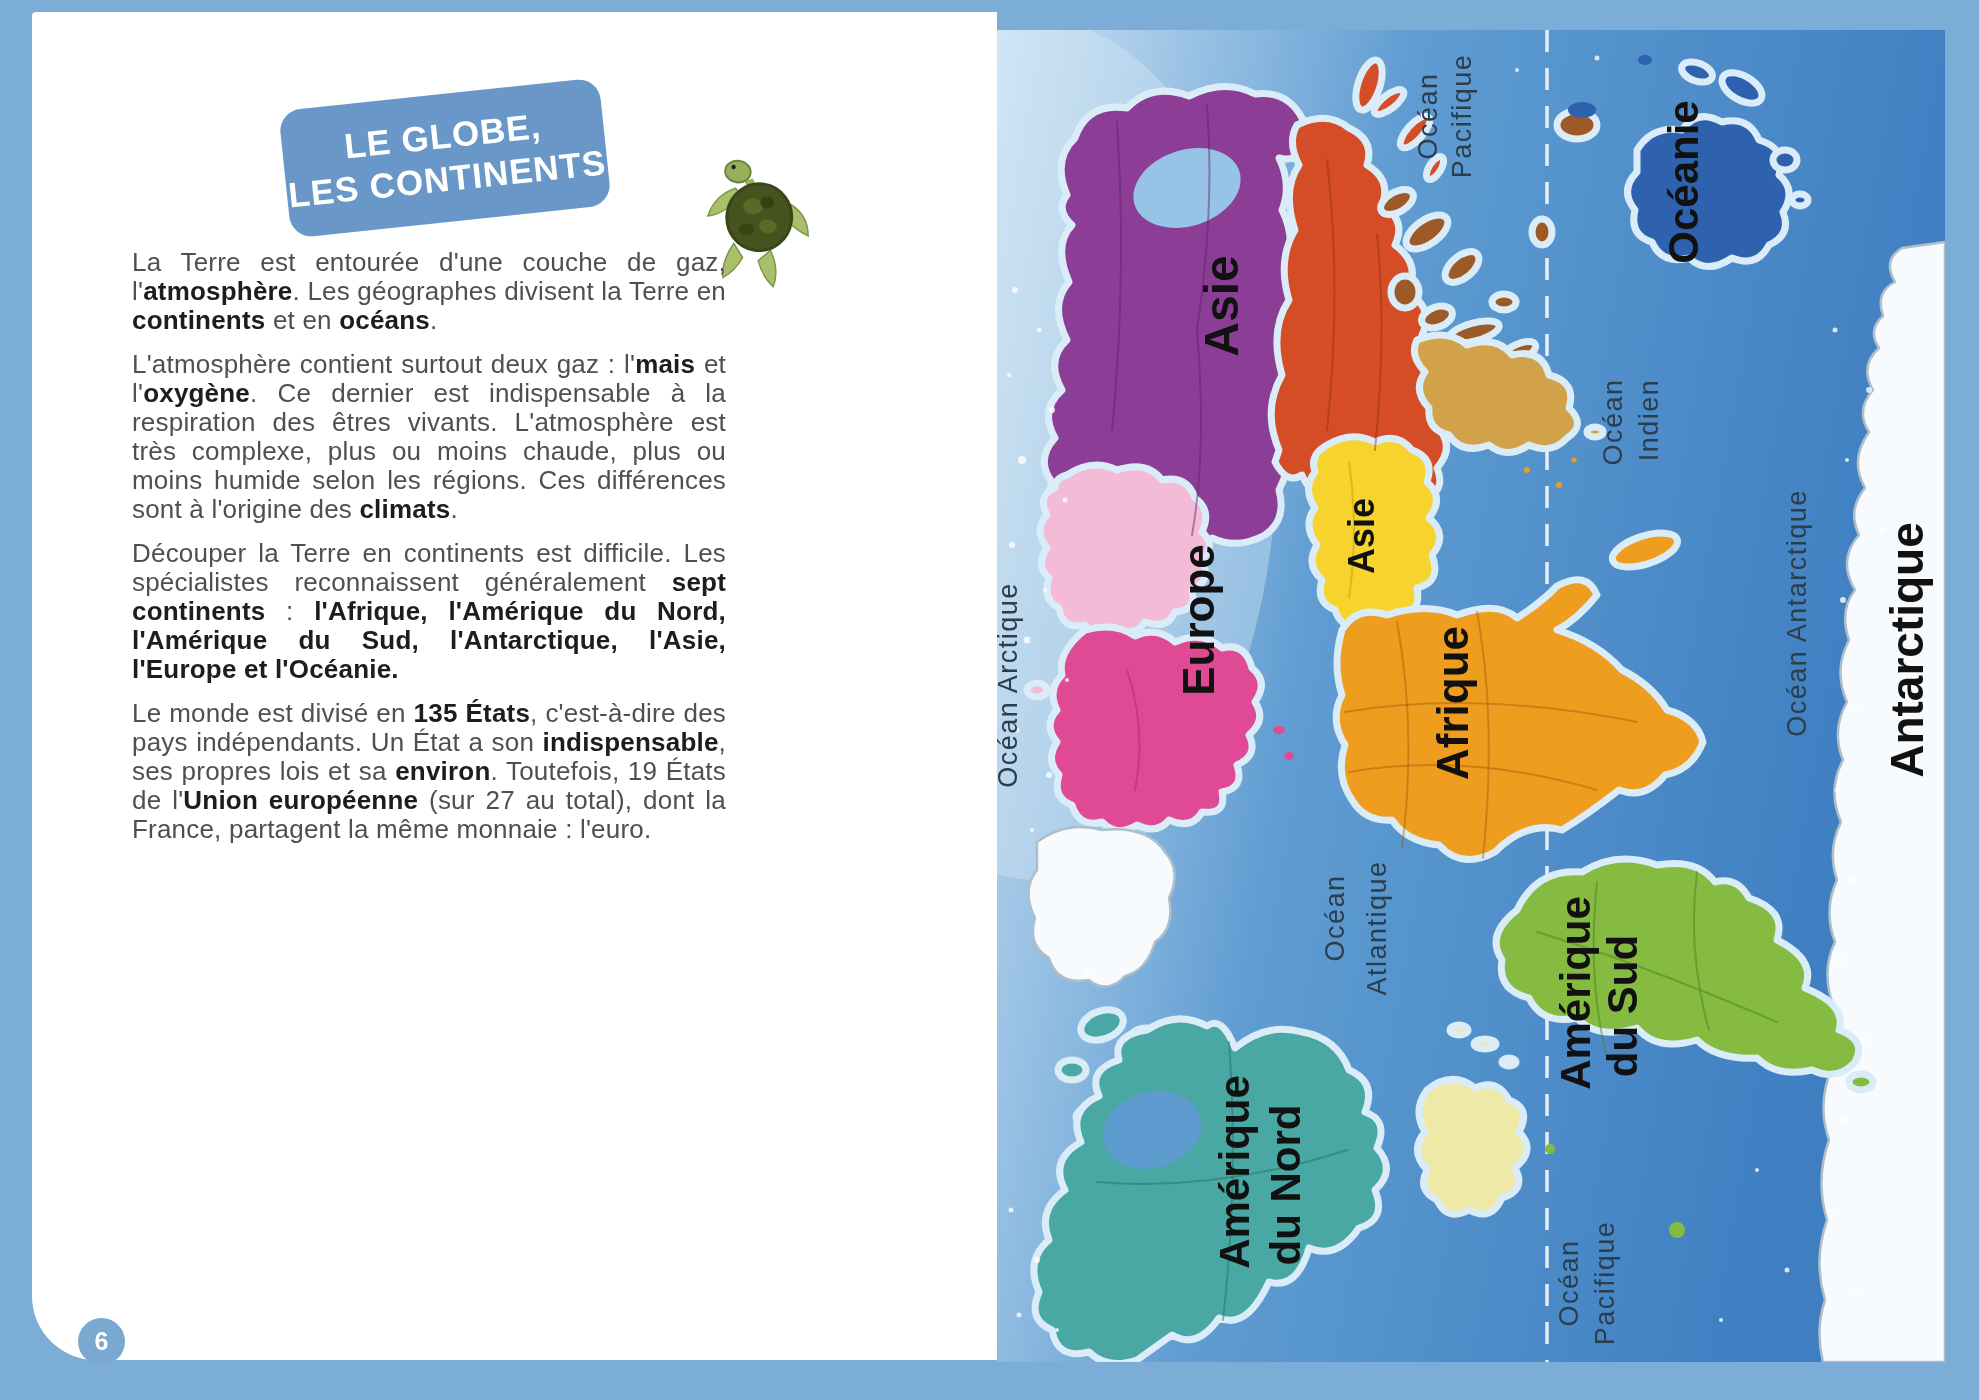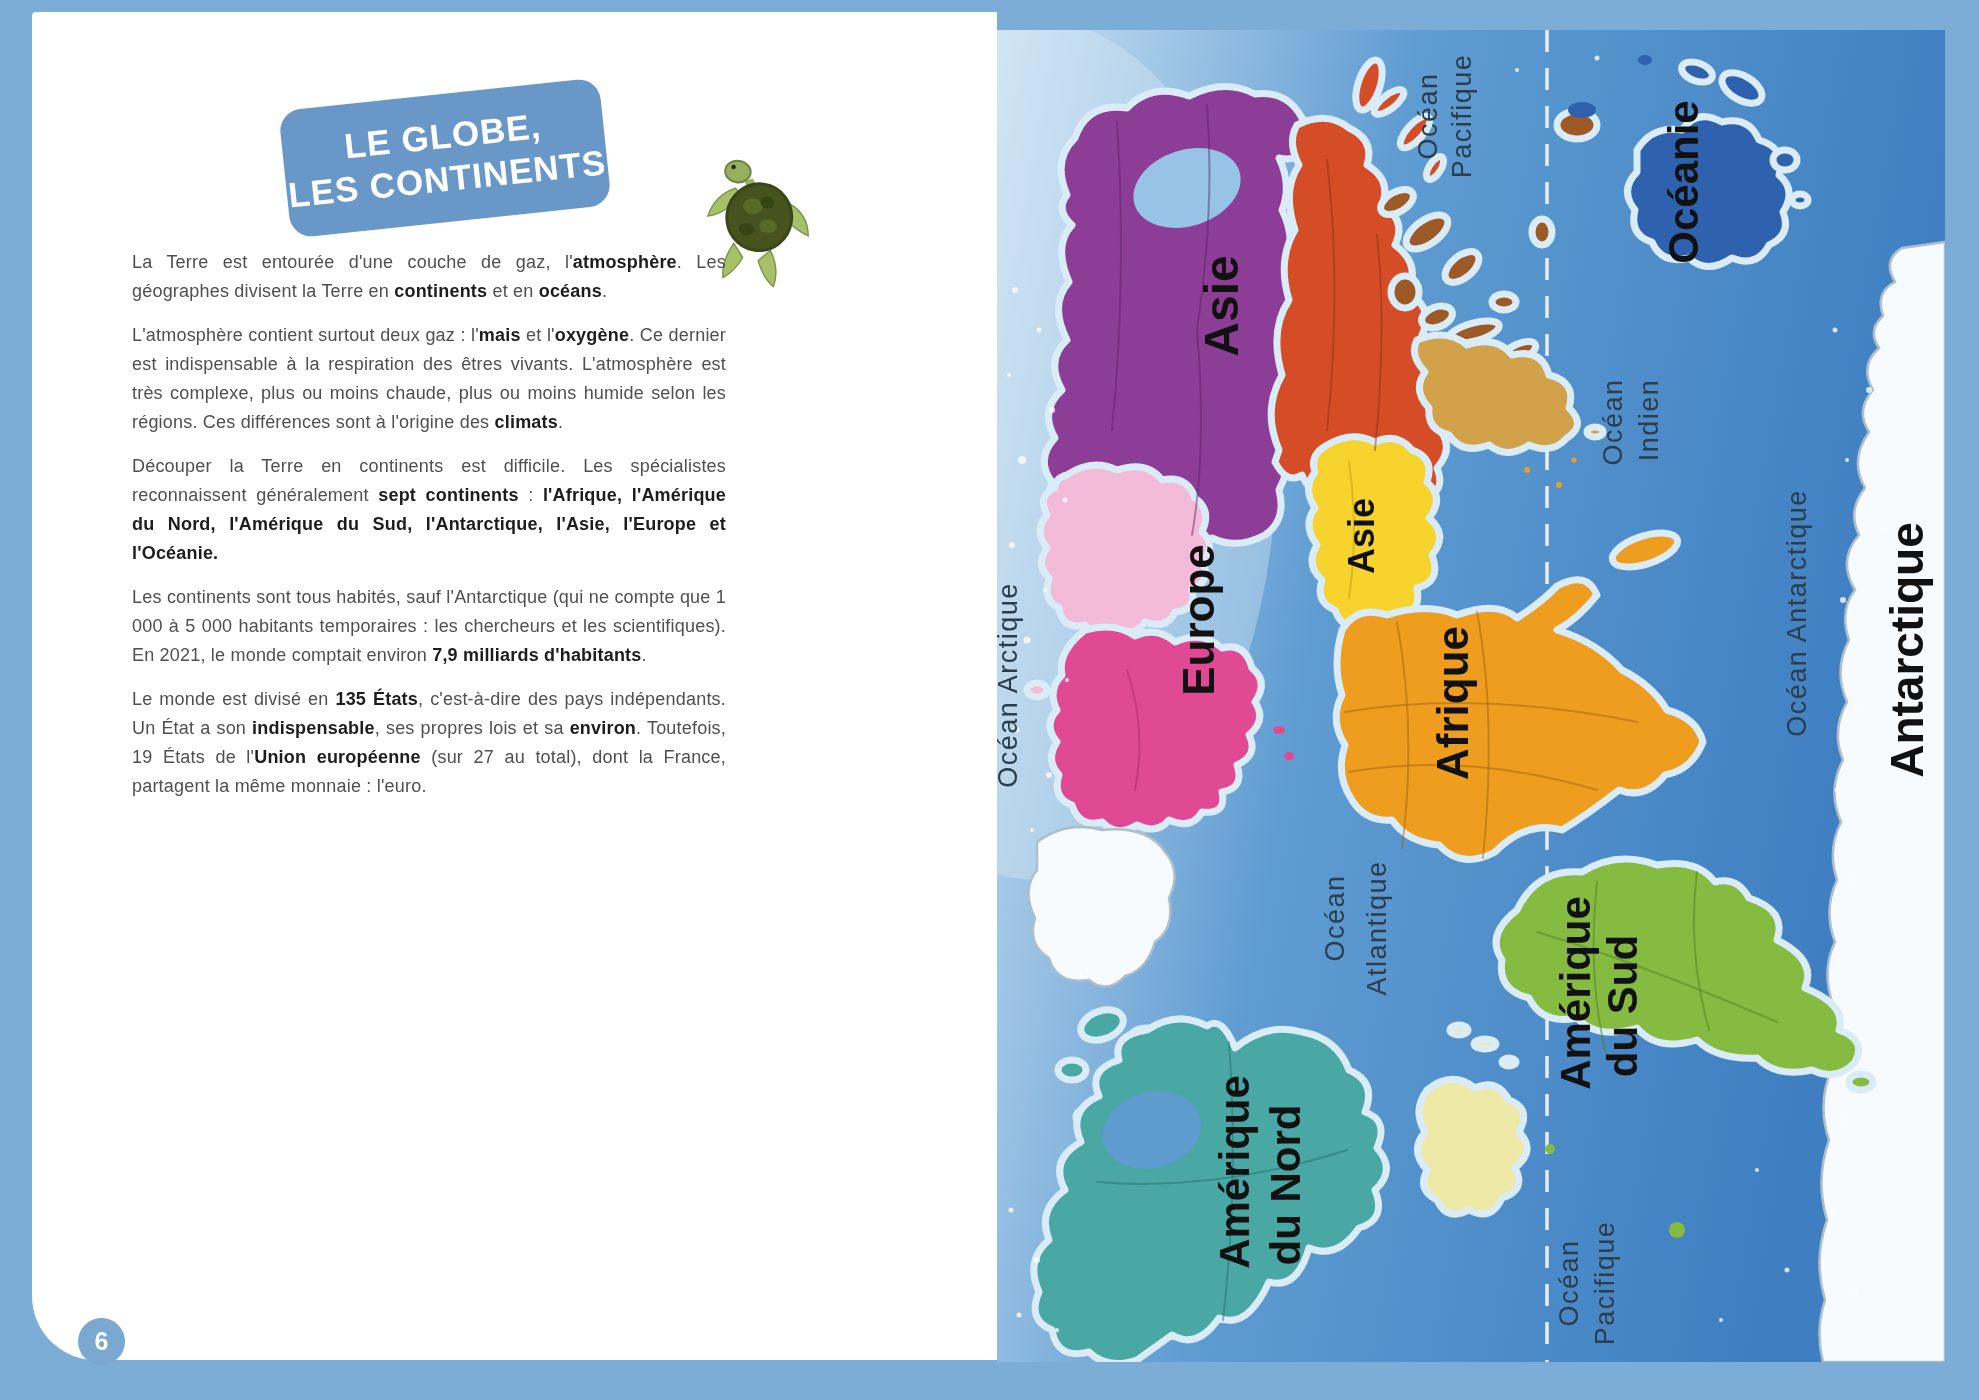--- a/index.html
+++ b/index.html
@@ -21,21 +21,21 @@
     border-radius:22px;
     transform:rotate(-6deg);
     display:flex;flex-direction:column;align-items:center;justify-content:center;
     color:var(--badge-text,#fff);
     font-weight:bold;font-size:35px;letter-spacing:1px;line-height:1.22;
     text-align:center;
   }
   .article{
     position:absolute;left:100px;top:236px;width:594px;
     color:var(--body-text,#4f4f4f);
-    font-size:18px;line-height:29px;letter-spacing:.2px;
+    font-size:26px;line-height:29px;letter-spacing:.2px;
     text-align:justify;
   }
   .article p{margin:0 0 15px 0;}
   .article b{color:var(--body-bold,#1d1d1d);}
   .page-number{
     position:absolute;left:46px;top:1306px;width:47px;height:47px;border-radius:50%;
     background:var(--page-number-bg,#7aa8d0);
     color:#fff;display:flex;align-items:center;justify-content:center;
     font-size:25px;font-weight:bold;
   }
@@ -69,21 +69,20 @@
       <ellipse cx="66" cy="76" rx="9" ry="7" fill="#5c6e2a" opacity=".85"></ellipse>
       <ellipse cx="62" cy="52" rx="7" ry="6" fill="#30400f" opacity=".8"></ellipse>
       <ellipse cx="45" cy="82" rx="8" ry="6" fill="#30400f" opacity=".7"></ellipse>
     </g>
   </svg>
 
   <div class="article">
       <p><span>La Terre est entourée d'une couche de gaz, l'</span><b>atmosphère</b><span>. Les géographes divisent la Terre en </span><b>continents</b><span> et en </span><b>océans</b><span>.</span></p>
       <p><span>L'atmosphère contient surtout deux gaz : l'</span><b>mais</b><span> et l'</span><b>oxygène</b><span>. Ce dernier est indispensable à la respiration des êtres vivants. L'atmosphère est très complexe, plus ou moins chaude, plus ou moins humide selon les régions. Ces différences sont à l'origine des </span><b>climats</b><span>.</span></p>
       <p><span>Découper la Terre en continents est difficile. Les spécialistes reconnaissent généralement </span><b>sept continents</b><span> : </span><b>l'Afrique, l'Amérique du Nord, l'Amérique du Sud, l'Antarctique, l'Asie, l'Europe et l'Océanie.</b></p>
-      <p><span>Les continents sont tous habités, sauf l'Antarctique (qui ne compte que 1 000 à 5 000 habitants temporaires : les chercheurs et les scientifiques). En 2021, le monde comptait environ </span><b>7,9 milliards d'habitants</b><span>.</span></p>
       <p><span>Le monde est divisé en </span><b>135 États</b><span>, c'est-à-dire des pays indépendants. Un État a son </span><b>indispensable</b><span>, ses propres lois et sa </span><b>environ</b><span>. Toutefois, 19 États de l'</span><b>Union européenne</b><span> (sur 27 au total), dont la France, partagent la même monnaie : l'euro.</span></p>
     </div>
 
   <div class="page-number">
     <span>6</span>
   </div>
 </div>
 
 <div class="map-page">
 <svg viewBox="0 0 948 1332" width="948" height="1332">

